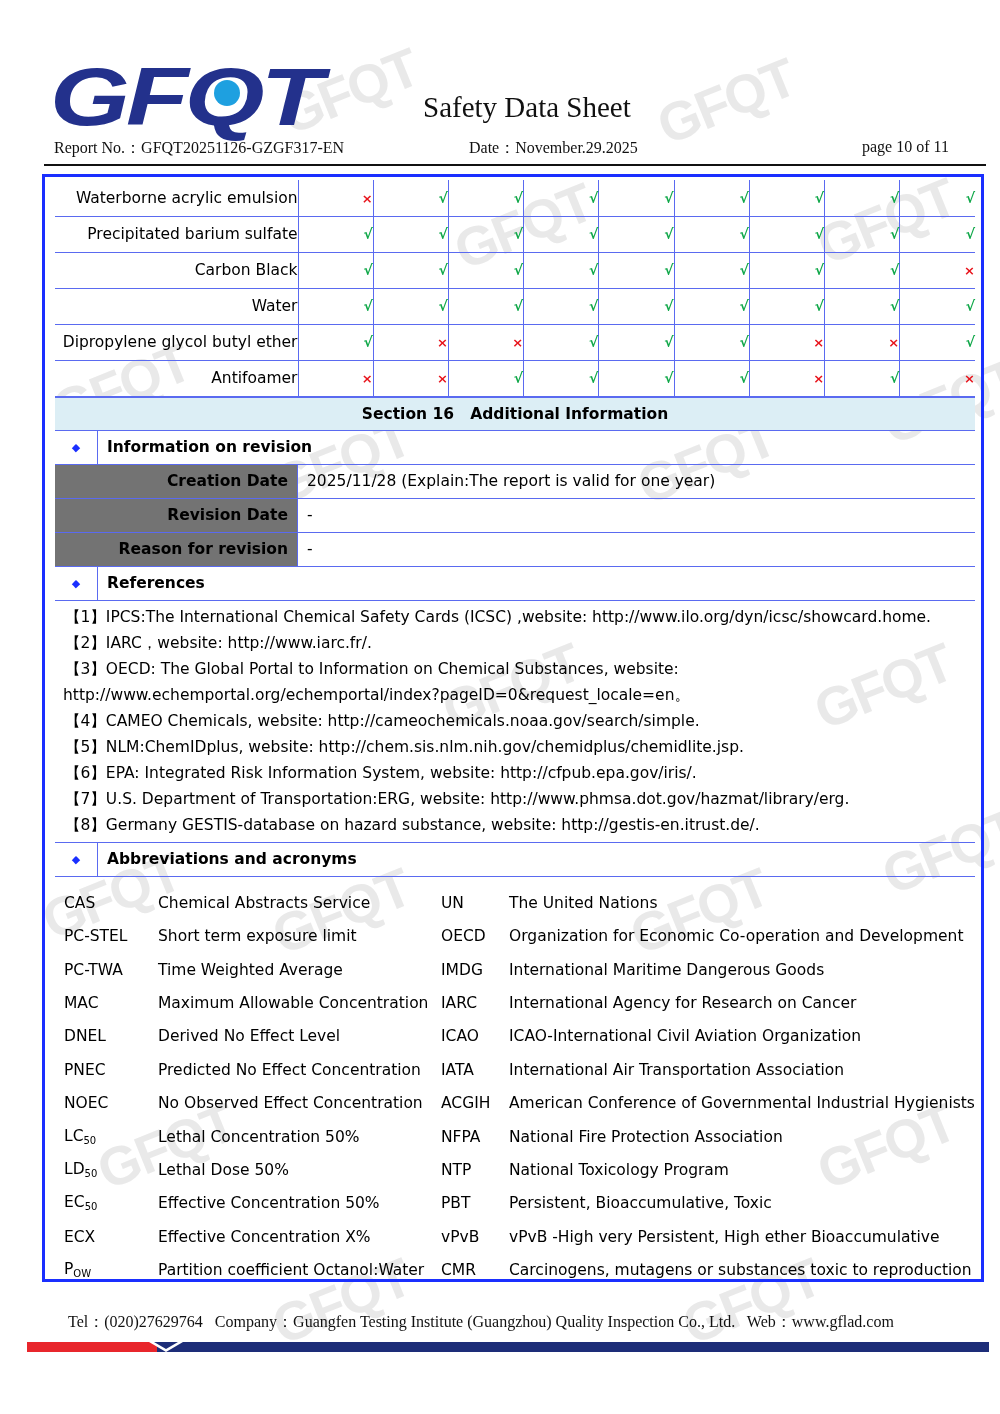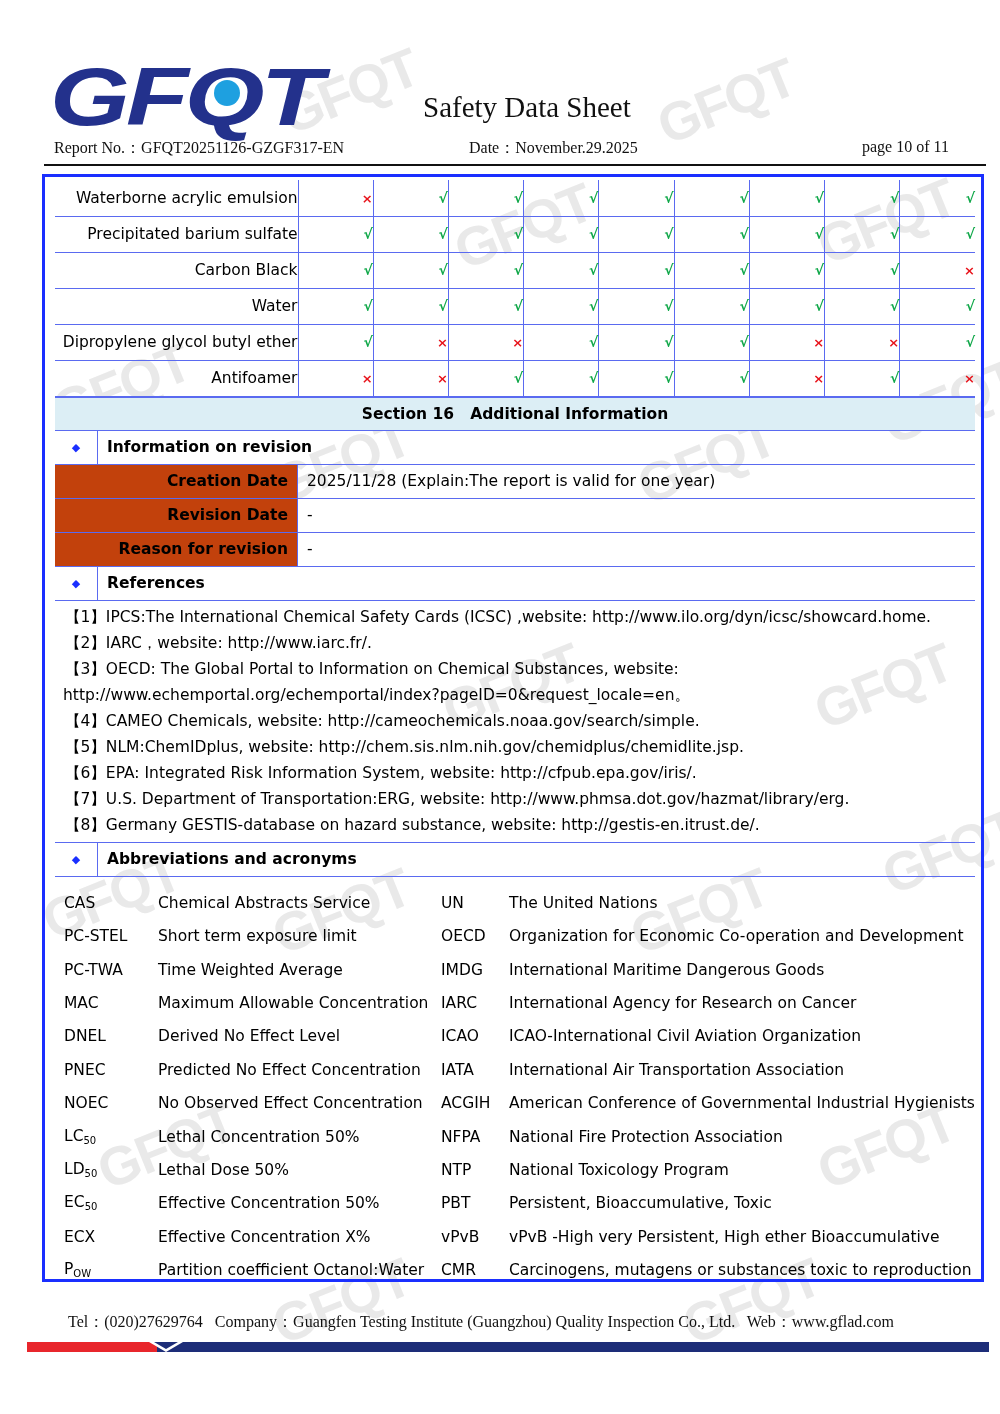--- a/index.html
+++ b/index.html
@@ -29,21 +29,21 @@
   table.compat tr:first-child td { border-top: none; }
   .ok { color: #11a84a; font-weight: bold; font-size: 14px; }
   .no { color: #e8141c; font-size: 13px; font-weight: bold; }
 
   .section-bar { background: #dceef5; border-bottom: 1.5px solid #5a6af0; border-top: 1.5px solid #5a6af0; height: 34px; display: flex; align-items: center; justify-content: center; font-weight: bold; font-size: 15.5px; width: 920px; }
   .sub-head { display: flex; height: 34px; border-bottom: 1.5px solid #5a6af0; align-items: center; width: 920px; }
   .sub-head .bullet { width: 43px; text-align: center; color: #1a2fff; font-size: 11px; border-right: 1.5px solid #5a6af0; height: 100%; display: flex; align-items: center; justify-content: center; }
   .sub-head .title { padding-left: 9px; font-weight: bold; font-size: 15.5px; }
 
   .info-row { display: flex; height: 34px; border-bottom: 1.5px solid #5a6af0; width: 920px; }
-  .info-row .label { width: 243px; background: #c2410c; text-align: right; padding-right: 9px; font-weight: bold; font-size: 15.5px; display: flex; align-items: center; justify-content: flex-end; border-right: 1.5px solid #5a6af0; }
+  .info-row .label { width: 243px; background: #737373; text-align: right; padding-right: 9px; font-weight: bold; font-size: 15.5px; display: flex; align-items: center; justify-content: flex-end; border-right: 1.5px solid #5a6af0; }
   .info-row .value { padding-left: 9px; font-size: 15.5px; display: flex; align-items: center; }
 
   .refs { padding: 3px 0 4px 0; width: 920px; border-bottom: 1.5px solid #5a6af0; }
   .refs div { font-size: 15.5px; line-height: 26px; white-space: nowrap; }
   .refs .ind { padding-left: 10px; }
   .refs .cont { padding-left: 8px; }
 
   .abbr-grid { width: 920px; padding-top: 2px; }
   .abbr-row { display: flex; height: 33.4px; align-items: flex-end; font-size: 15.5px; }
   .abbr-row .a1 { width: 103px; padding-left: 9px; }

